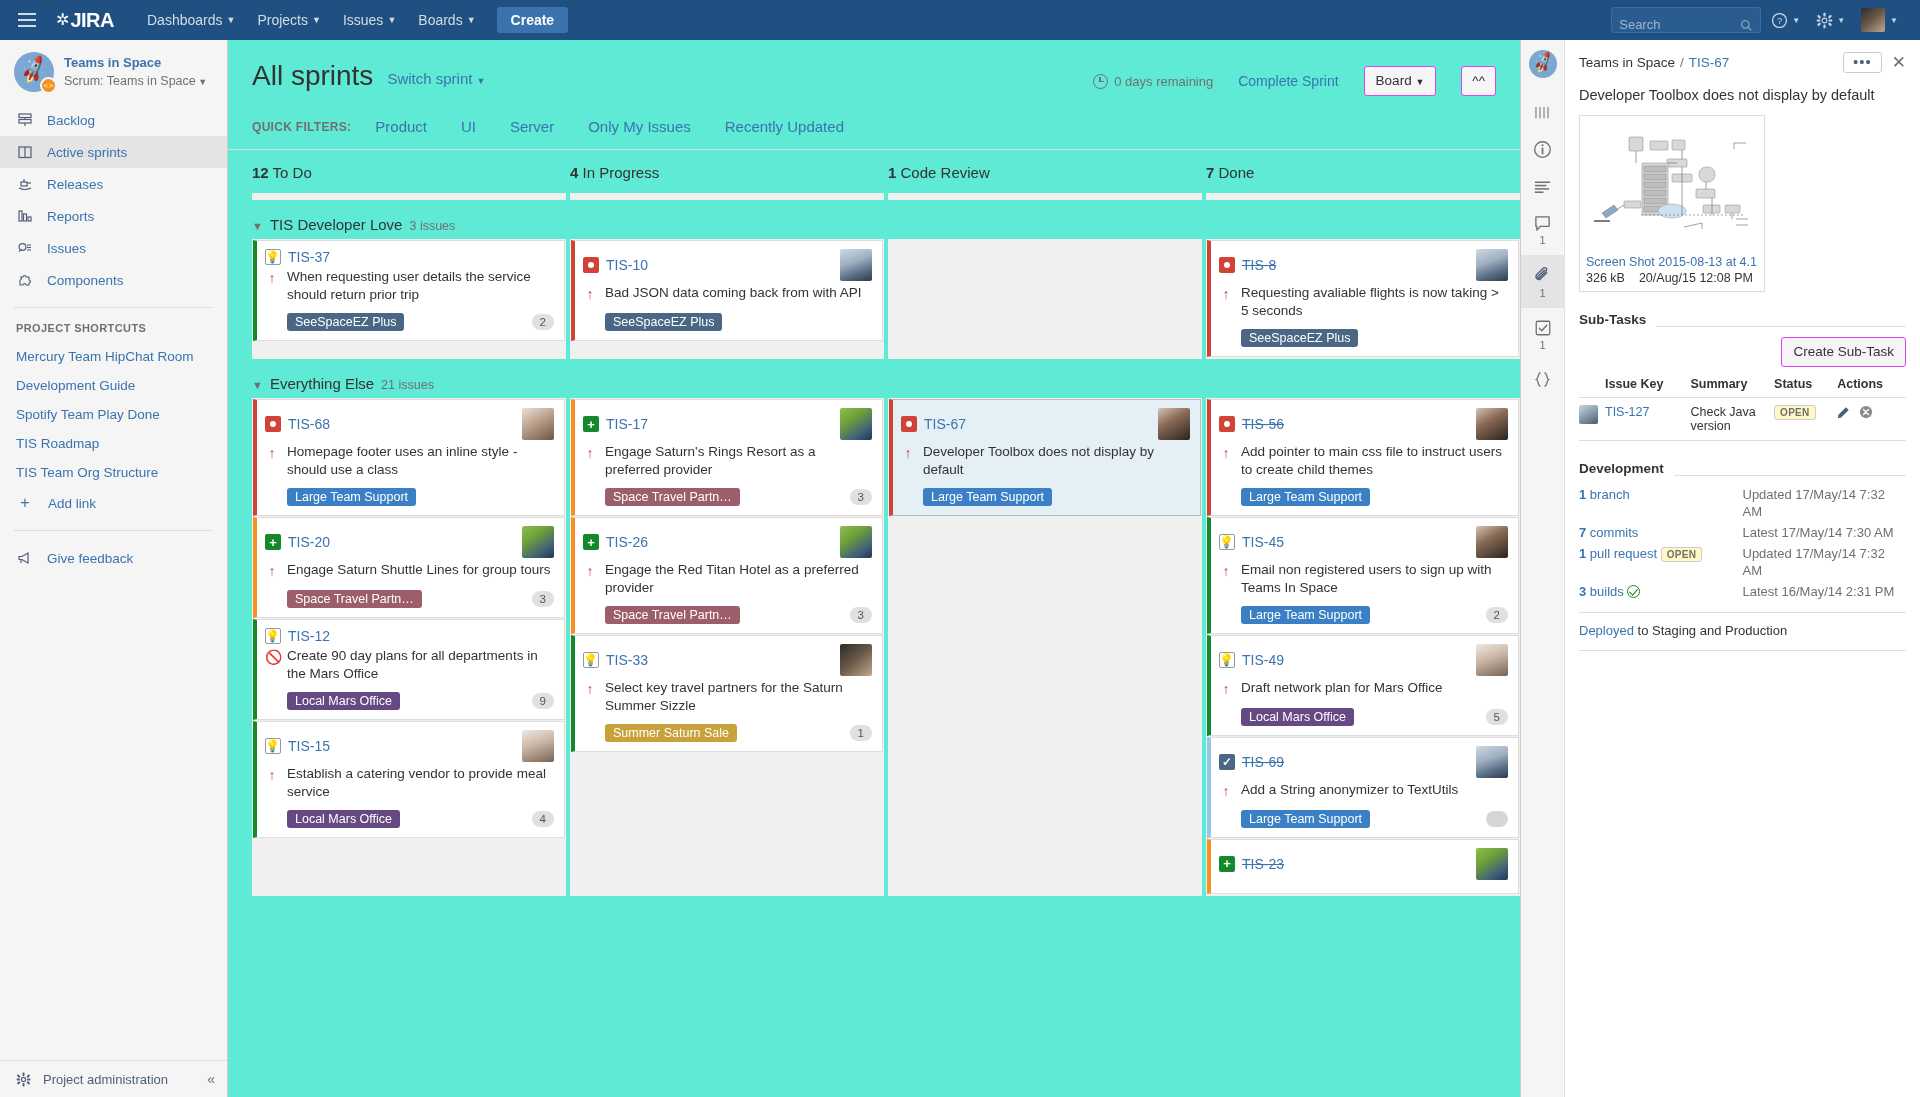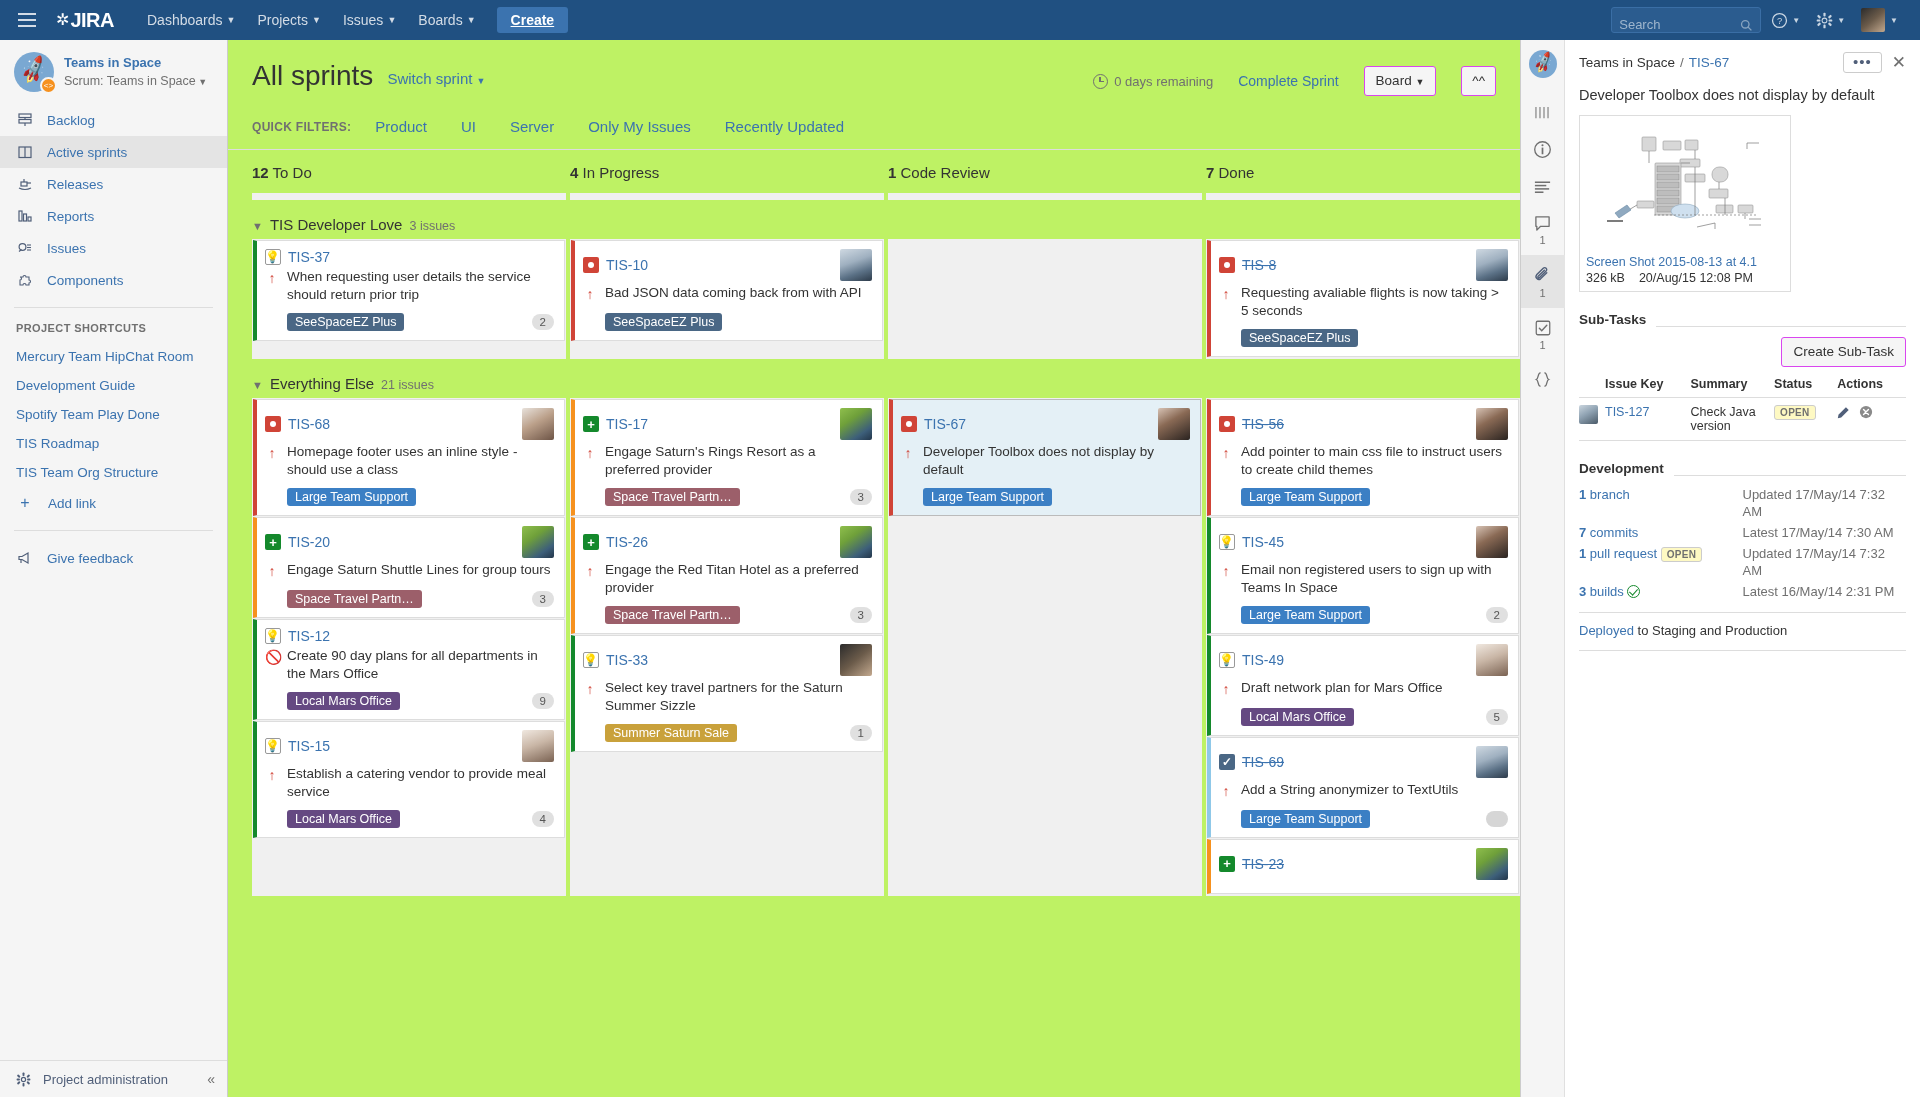--- a/index.html
+++ b/index.html
@@ -22,21 +22,21 @@
   .logo { display:flex; align-items:center; margin:0 22px 0 12px; cursor:pointer; }
   .logo-glyph { color:#fff; font-size:20px; font-weight:bold; letter-spacing:-0.5px; }
   .logo-star { color:#fff; font-size:16px; margin-right:1px; position:relative; top:-1px;}
   .navitem {
     color:#d3dce6; font-size:14px; padding:0 11px; height:40px; line-height:40px;
     cursor:pointer; white-space:nowrap;
   }
   .navitem .caret { font-size:9px; margin-left:4px; position:relative; top:-2px; }
   .create-btn {
     background:#3b73af; color:#fff; font-size:14px; font-weight:bold;
-    padding:5px 14px; border-radius:3px; margin-left:10px; cursor:pointer;text-decoration:underline;
+    padding:5px 14px; border-radius:3px; margin-left:10px; cursor:pointer;
   }
   .nav-right { margin-left:auto; display:flex; align-items:center; gap:4px; padding-right:6px;}
   .searchbox {
     background:#2b5c8f; border:1px solid #3a6ea5; border-radius:3px;
     width:150px; height:26px; display:flex; align-items:flex-end; padding:0 7px;
     color:#9fb6cd; font-size:13px; position:relative;
   }
   .searchbox .sicon { margin-left:auto; opacity:.8; }
   .iconbtn { color:#c9d6e3; padding:0 6px; height:40px; display:flex; align-items:center; cursor:pointer; }
   .avatar-nav { width:24px; height:24px; border-radius:2px; overflow:hidden; background:#8b6f57; }
@@ -63,21 +63,21 @@
   .side-title { color:#707070; font-size:11px; font-weight:bold; letter-spacing:.4px;
      padding:3px 16px 8px; }
   .side-link { color:#3b73af; font-size:13.5px; padding:7px 16px; cursor:pointer;}
   .side-link.plus { display:flex; align-items:center; gap:14px; padding-left:16px;}
   .side-foot { position:absolute; bottom:0; left:0; right:0; border-top:1px solid #ddd;
      background:#f5f5f5; display:flex; align-items:center; padding:9px 12px 9px 14px; gap:11px;
      color:#505f79; font-size:13px; cursor:pointer;}
   .collapse { margin-left:auto; color:#707070; font-size:14px;}
 
   
-  .board { flex:1; display:flex; flex-direction:column; min-width:0; background:#bef264;}
+  .board { flex:1; display:flex; flex-direction:column; min-width:0; background:#5eead4;}
   .board-header { padding:22px 24px 0 24px; }
   .board-title-row { display:flex; align-items:flex-start; }
   h1.ptitle { font-size:28px; font-weight:normal; color:#333; line-height:1; }
   .switch-sprint { color:#3b73af; font-size:15px; margin-left:14px; margin-top:8px; cursor:pointer;}
   .hdr-right { margin-left:auto; display:flex; align-items:center; gap:25px; margin-top:4px;}
   .days-rem { color:#707070; font-size:13px; display:flex; align-items:center; gap:6px;}
   .clock { width:15px; height:15px; border:1.6px solid #707070; border-radius:50%; position:relative; display:inline-block;}
   .clock:before{content:""; position:absolute; width:1.5px; height:4.5px; background:#707070; left:5px; top:2.5px;}
   .clock:after{content:""; position:absolute; width:4px; height:1.5px; background:#707070; left:5.5px; top:6px;}
   .link { color:#3b73af; cursor:pointer; }
@@ -148,21 +148,21 @@
   .detail-main { flex:1; padding:12px 14px 0 14px; overflow:hidden; min-width:0;}
   .crumbs { display:flex; align-items:center; font-size:13.5px; color:#333; gap:5px;}
   .crumbs .sep { color:#707070; }
   .crumb-actions { margin-left:auto; display:flex; align-items:center; gap:10px;}
   .dots-btn { border:1px solid #ccc; border-radius:3px; padding:1px 9px; color:#505f79;
       font-size:15px; letter-spacing:1px; background:#fff; cursor:pointer; line-height:1.1;}
   .x-btn { color:#707070; font-size:17px; cursor:pointer; }
   .detail-summary { font-size:14.5px; color:#333; margin-top:13px; line-height:1.3;}
   .attach-row { display:flex; margin-top:14px; }
   .attach-btn { margin-left:auto; }
-  .att-card { border:1px solid #ddd; margin-top:10px; width:212px; }
+  .att-card { border:1px solid #ddd; margin-top:10px; width:186px; }
   .att-thumb { height:135px; background:#fff; display:flex; align-items:center; justify-content:center; overflow:hidden;}
   .att-meta { padding:4px 6px 6px; }
   .att-name { color:#3b73af; font-size:12.5px; white-space:nowrap; overflow:hidden; cursor:pointer;}
   .att-sub { font-size:12.5px; color:#333; margin-top:2px; display:flex; gap:14px;}
   .sec-head { display:flex; align-items:flex-end; gap:10px; margin-top:20px;}
   .sec-title { font-size:13.5px; font-weight:bold; color:#333; white-space:nowrap;}
   .sec-rule { flex:1; height:1px; background:#ddd; }
   .sec-btnrow { display:flex; margin-top:10px; }
   .sec-btnrow .btn { margin-left:auto; }
   table.subtasks { width:100%; border-collapse:collapse; margin-top:10px; font-size:12.5px;}

